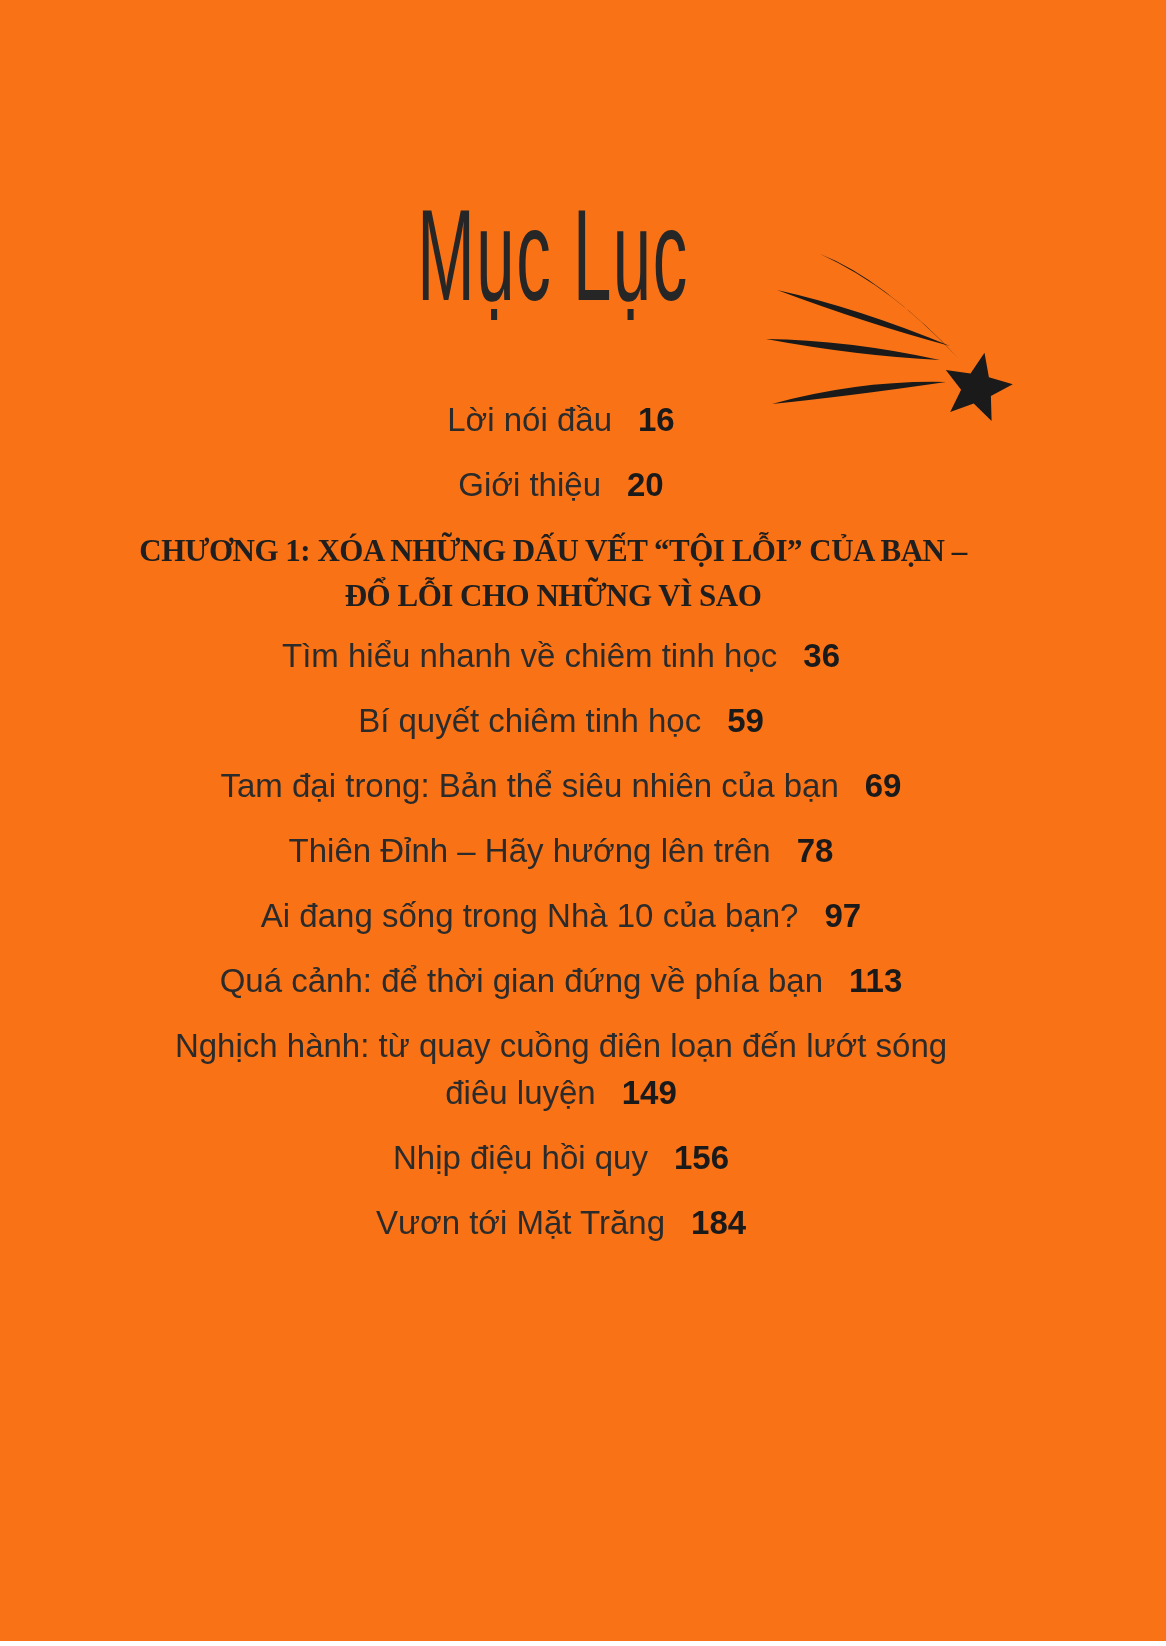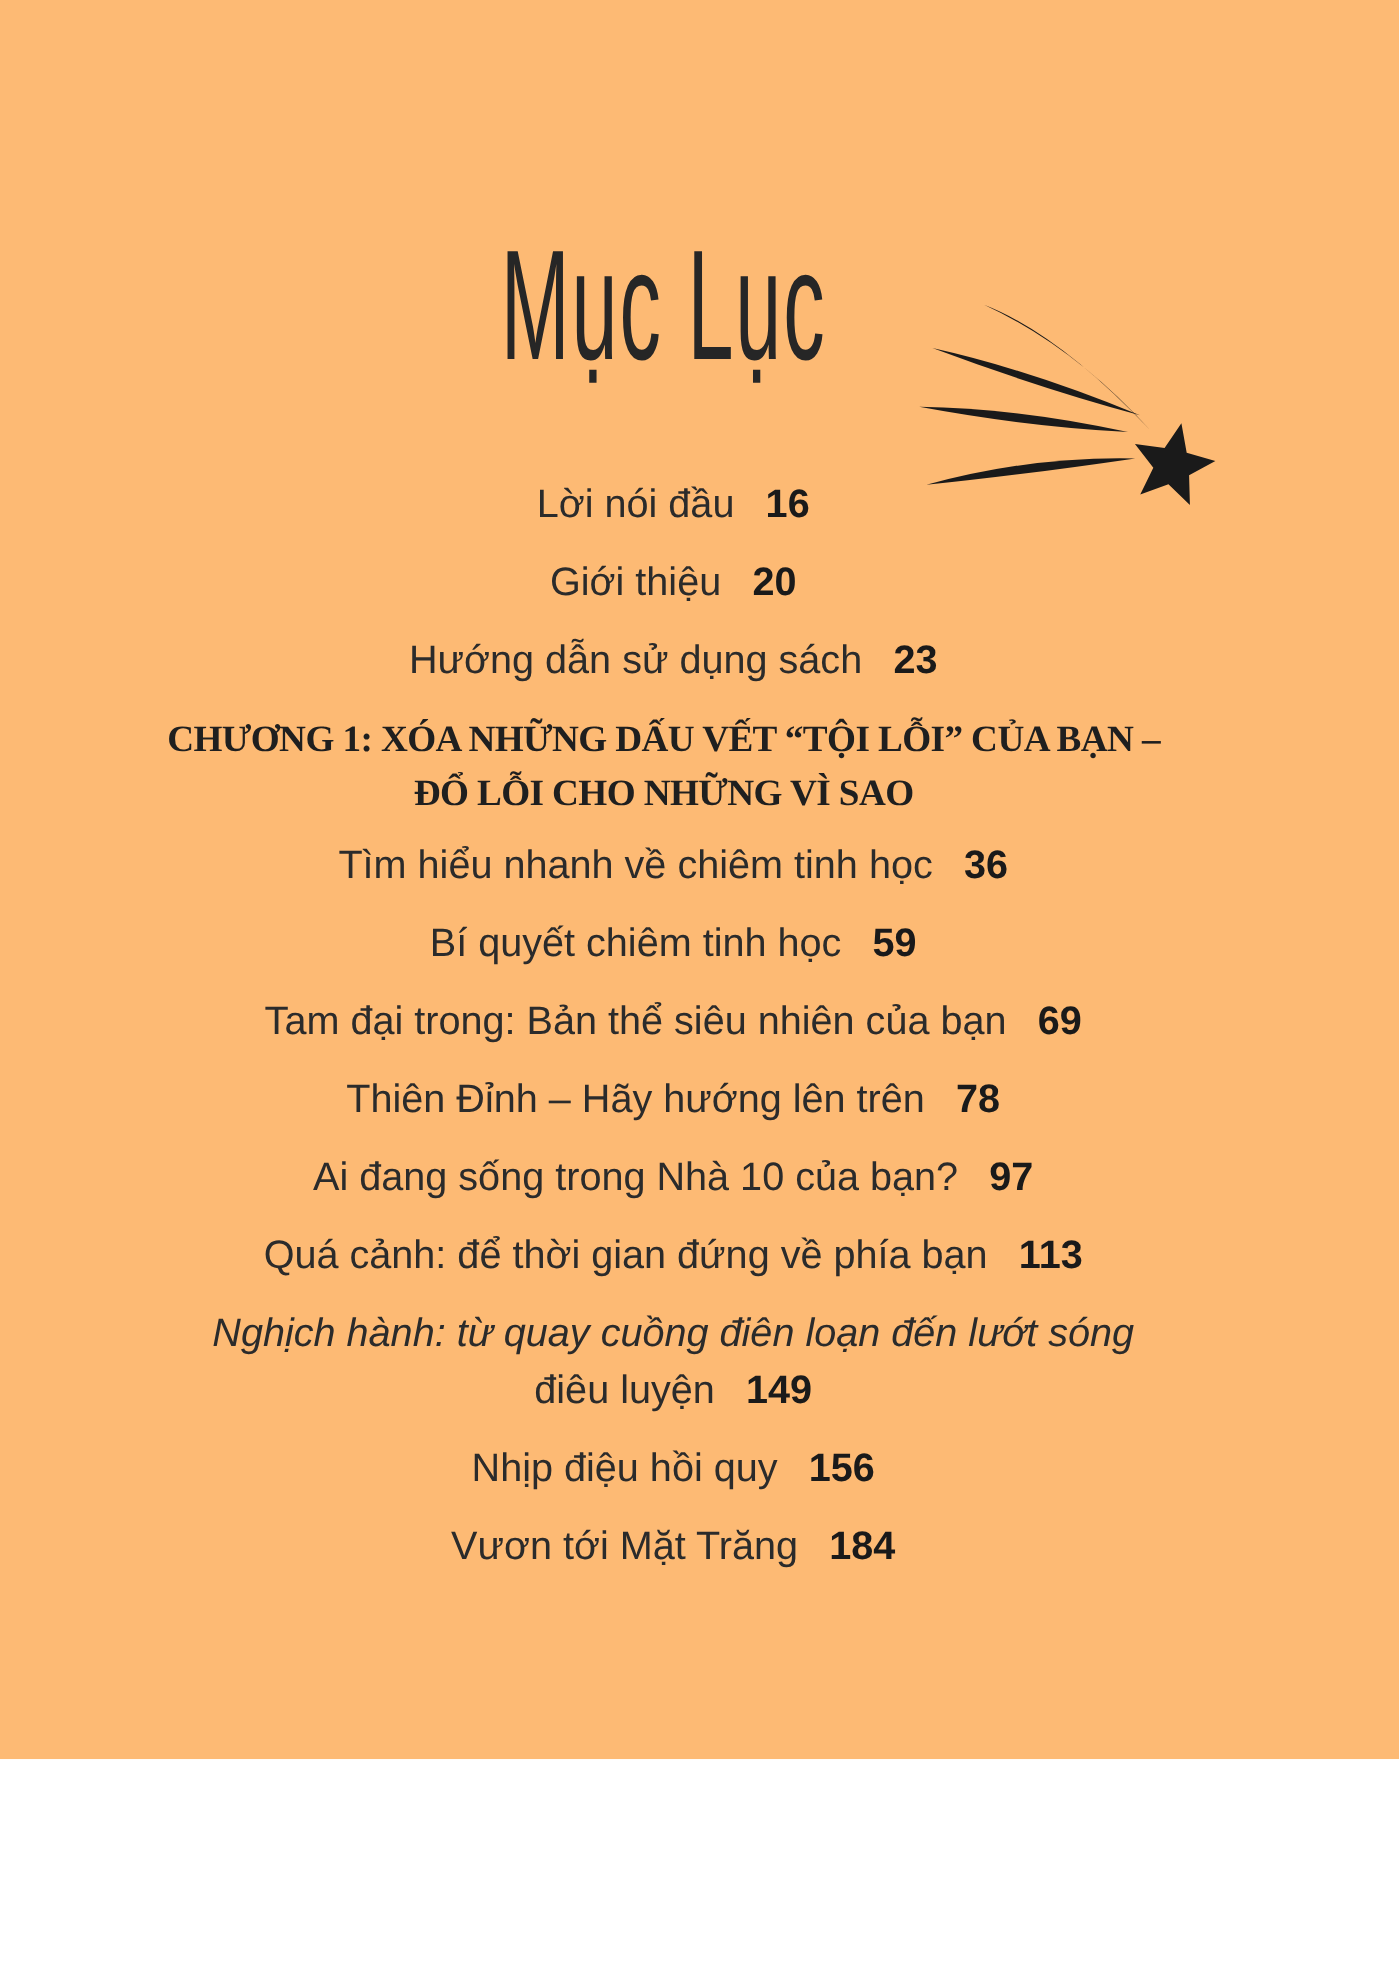--- a/index.html
+++ b/index.html
@@ -1,20 +1,20 @@
 <!DOCTYPE html>
 <html><head>
 <meta charset="utf-8">
 <style>
   html, body { margin: 0; padding: 0; background: #ffffff; }
   .page {
     position: relative;
     width: 1166px;
-    height: 1466px;
-    background: #fdba74;
+    height: 1641px;
+    background: #f97316;
     overflow: hidden;
     font-family: "Liberation Sans", sans-serif;
     color: #2b2b2b;
   }
   
   .column { position: absolute; left: 0; width: 1106px; text-align: center; }
 
   .title {
     top: 118px;
     height: 150px;
@@ -38,21 +38,21 @@
   .star-wrap svg { display: block; width: 100%; height: 100%; }
 
   .entries { top: 396px; }
   .entry {
     margin: 0 0 18px 16px;
     font-size: 33px;
     line-height: 47px;
     white-space: nowrap;
     color: #2b2b2b;
   }
-  .entry .line { display: block; font-style: italic; }
+  .entry .line { display: block; }
   .entry .num {
     font-weight: bold;
     color: #1a1a1a;
     margin-left: 26px;
   }
   .chapter {
     margin: 20px 0 14px 0;
     font-size: 31px;
     line-height: 45px;
     font-weight: bold;
@@ -82,21 +82,20 @@
       </g>
     </svg>
   </div>
 
   <div class="column entries">
 
     <p class="entry"><span>Lời nói đầu</span><span class="num">16</span></p>
 
     <p class="entry"><span>Giới thiệu</span><span class="num">20</span></p>
 
-    <p class="entry"><span>Hướng dẫn sử dụng sách</span><span class="num">23</span></p>
 
     <h2 class="chapter">
       <span class="chline">CHƯƠNG 1: XÓA NHỮNG DẤU VẾT “TỘI LỖI” CỦA BẠN –</span>
       <span class="chline">ĐỔ LỖI CHO NHỮNG VÌ SAO</span>
     </h2>
 
     <p class="entry"><span>Tìm hiểu nhanh về chiêm tinh học</span><span class="num">36</span></p>
 
     <p class="entry"><span>Bí quyết chiêm tinh học</span><span class="num">59</span></p>
 

